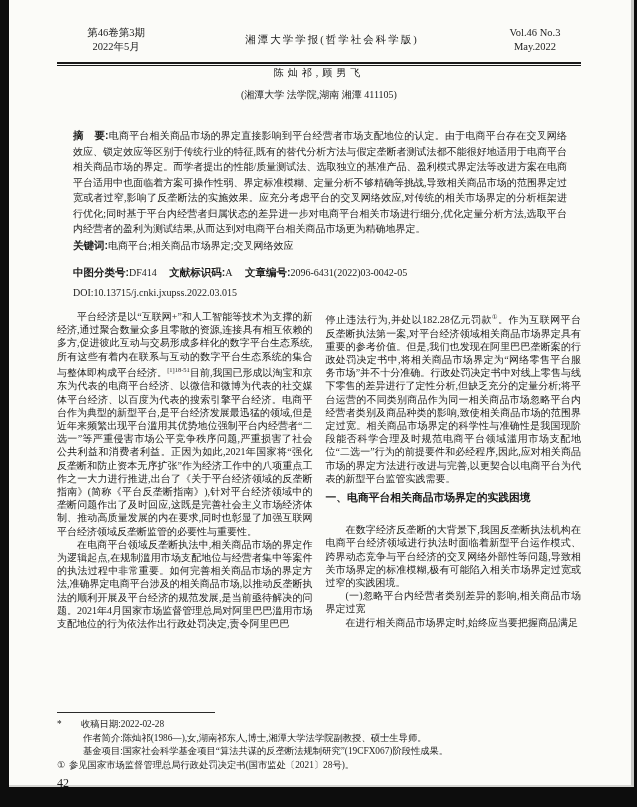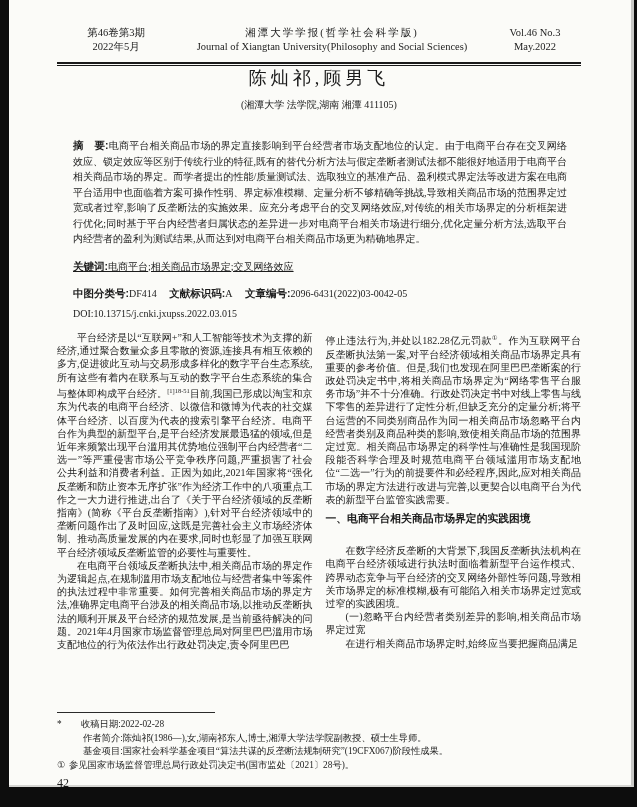--- a/index.html
+++ b/index.html
@@ -31,29 +31,29 @@
     border-bottom:1px solid #1a1a1a;
   }
   
   .title {
     margin:26px 0 14px;
     text-align:center;
     font-family:"Liberation Sans","DejaVu Sans",sans-serif;
     font-weight:bold; font-size:22px; letter-spacing:2px;
   }
   .title sup { font-size:11px; font-weight:normal; }
-  .authors { text-align:center; font-size:18px; letter-spacing:4px; margin-bottom:8px; }
+  .authors { text-align:center; font-size:10px; letter-spacing:4px; margin-bottom:8px; }
   .affiliation { text-align:center; font-size:10px; margin-bottom:26px; }
   
   .abstract { padding:0 14px 0 16px; font-size:10px; line-height:15.5px; text-align:justify; }
   .abstract .lbl, .clc b, .kw .lbl {
     font-family:"Liberation Sans","DejaVu Sans",sans-serif;
     font-weight:bold; font-size:10.5px;
   }
-  .kw  { margin-top:12px;text-decoration:underline; }
+  .kw  { margin-top:1px; }
   .clc { margin-top:12px; }
   .clc .grp { margin-right:10px; }
   .doi { margin-top:4px; font-size:10px; }
   
   .columns {
     display:flex; gap:13px; margin-top:10px;
     font-size:10px; line-height:13.2px; text-align:justify;
     height:352px; overflow:hidden;
   }
   .col { flex:1; min-width:0; }
@@ -82,21 +82,20 @@
 
 <div class="page">
 
   <header class="journal-header">
     <div class="jh-left">
       <div>第46卷第3期</div>
       <div>2022年5月</div>
     </div>
     <div class="jh-center">
       <div class="jh-cn">湘潭大学学报(哲学社会科学版)</div>
-      <div>Journal of Xiangtan University(Philosophy and Social Sciences)</div>
     </div>
     <div class="jh-right">
       <div>Vol.46 No.3</div>
       <div>May.2022</div>
     </div>
   </header>
   <div class="double-rule"></div>
 
   <div class="authors">陈灿祁,顾男飞</div>
   <div class="affiliation">(湘潭大学 法学院,湖南 湘潭 411105)</div>

